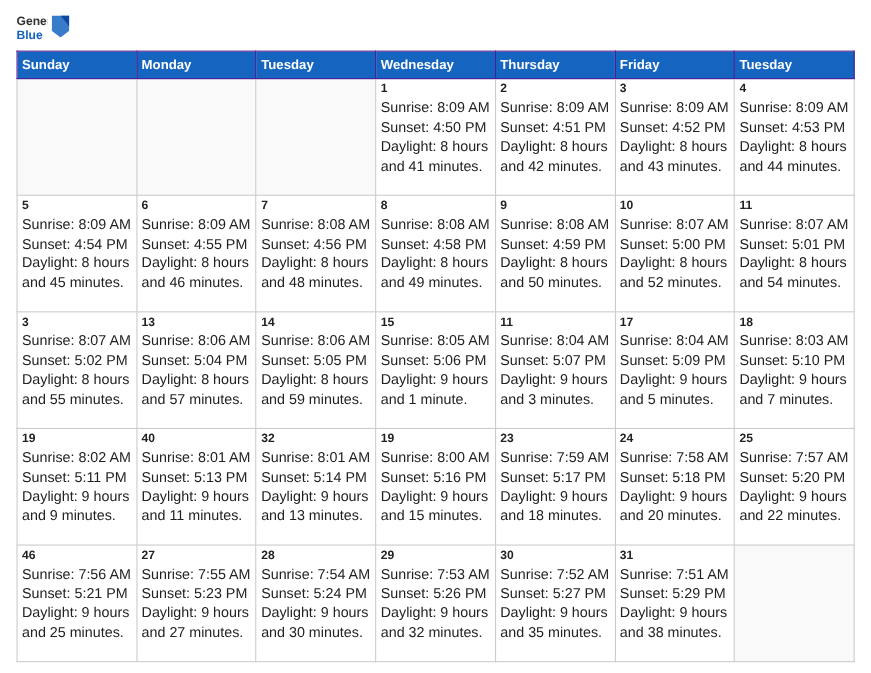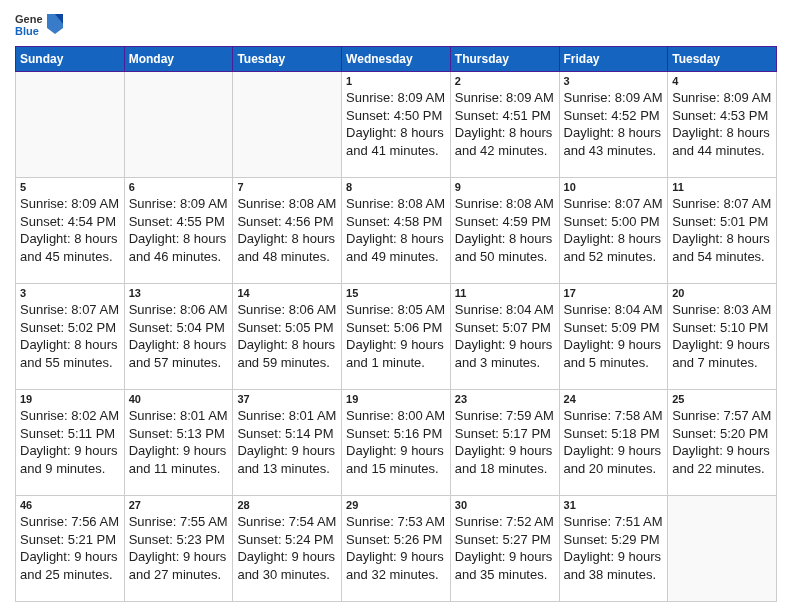--- a/index.html
+++ b/index.html
@@ -186,35 +186,35 @@
           </td>
           <td>
             <div class="day-number">11</div>
             <div class="cell-text">Sunrise: 8:04 AM<br>Sunset: 5:07 PM<br>Daylight: 9 hours and 3 minutes.</div>
           </td>
           <td>
             <div class="day-number">17</div>
             <div class="cell-text">Sunrise: 8:04 AM<br>Sunset: 5:09 PM<br>Daylight: 9 hours and 5 minutes.</div>
           </td>
           <td>
-            <div class="day-number">20</div>
+            <div class="day-number">18</div>
             <div class="cell-text">Sunrise: 8:03 AM<br>Sunset: 5:10 PM<br>Daylight: 9 hours and 7 minutes.</div>
           </td>
         </tr>
         <tr>
           <td>
             <div class="day-number">19</div>
             <div class="cell-text">Sunrise: 8:02 AM<br>Sunset: 5:11 PM<br>Daylight: 9 hours and 9 minutes.</div>
           </td>
           <td>
             <div class="day-number">40</div>
             <div class="cell-text">Sunrise: 8:01 AM<br>Sunset: 5:13 PM<br>Daylight: 9 hours and 11 minutes.</div>
           </td>
           <td>
-            <div class="day-number">37</div>
+            <div class="day-number">32</div>
             <div class="cell-text">Sunrise: 8:01 AM<br>Sunset: 5:14 PM<br>Daylight: 9 hours and 13 minutes.</div>
           </td>
           <td>
             <div class="day-number">19</div>
             <div class="cell-text">Sunrise: 8:00 AM<br>Sunset: 5:16 PM<br>Daylight: 9 hours and 15 minutes.</div>
           </td>
           <td>
             <div class="day-number">23</div>
             <div class="cell-text">Sunrise: 7:59 AM<br>Sunset: 5:17 PM<br>Daylight: 9 hours and 18 minutes.</div>
           </td>

